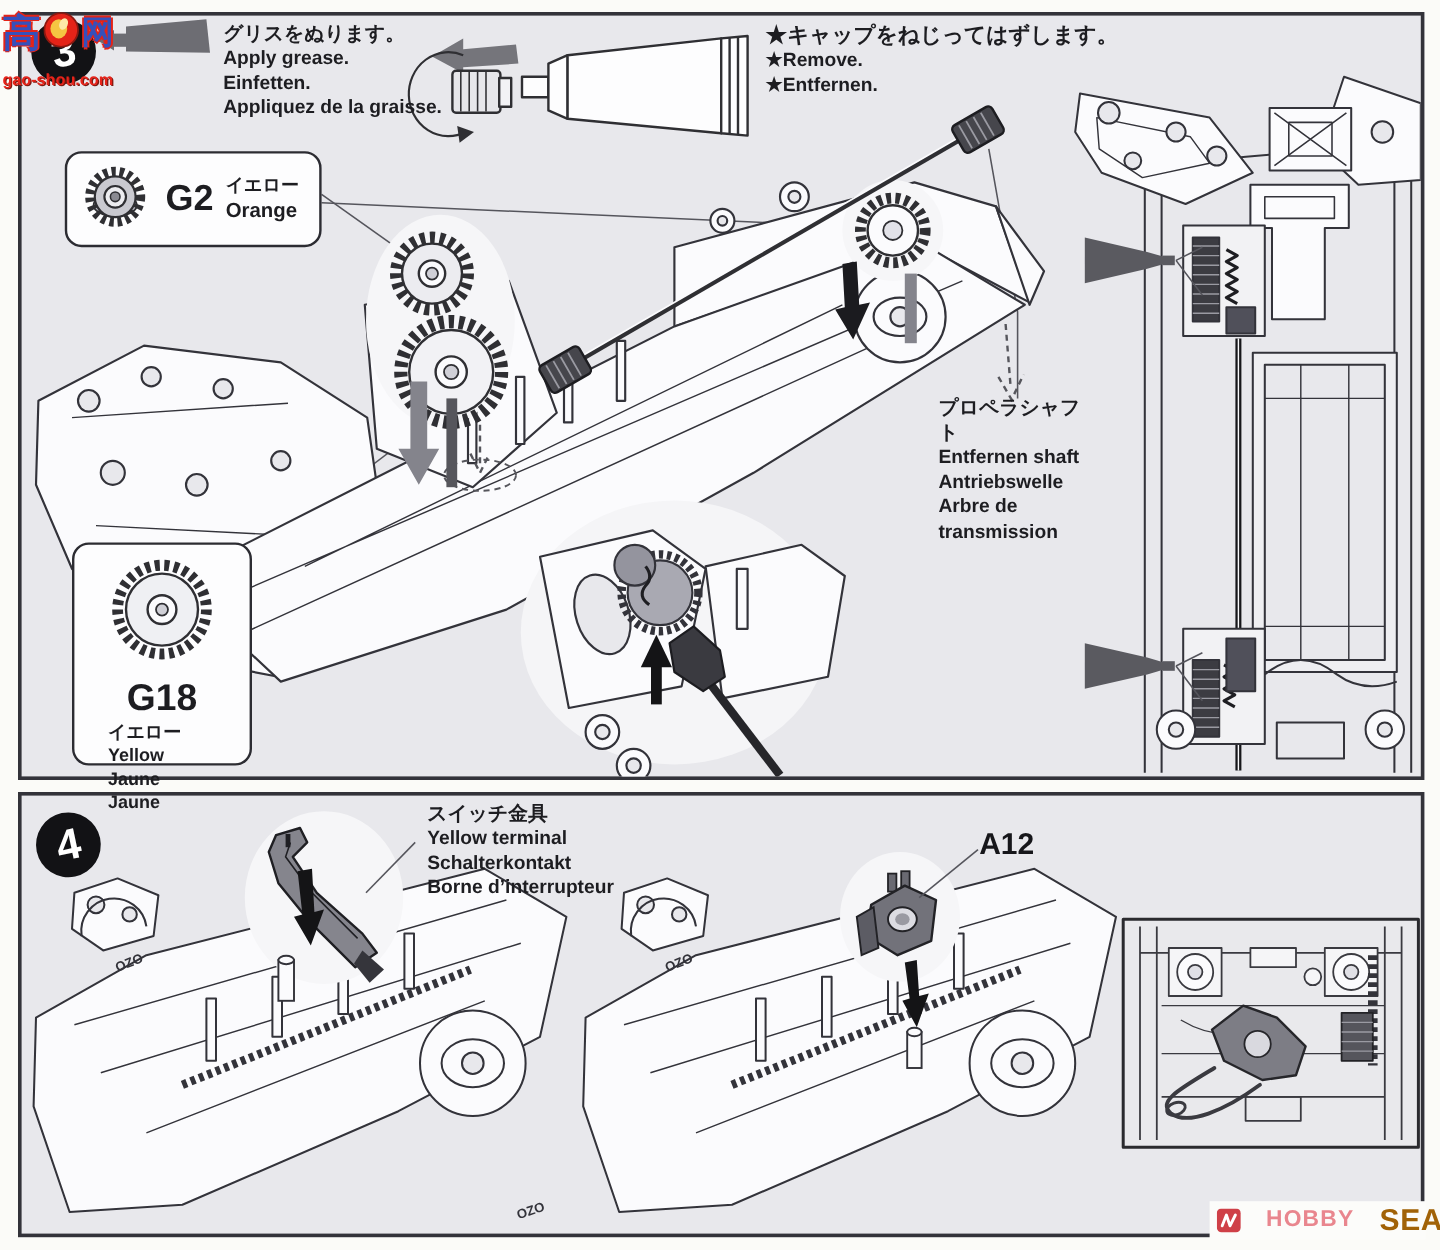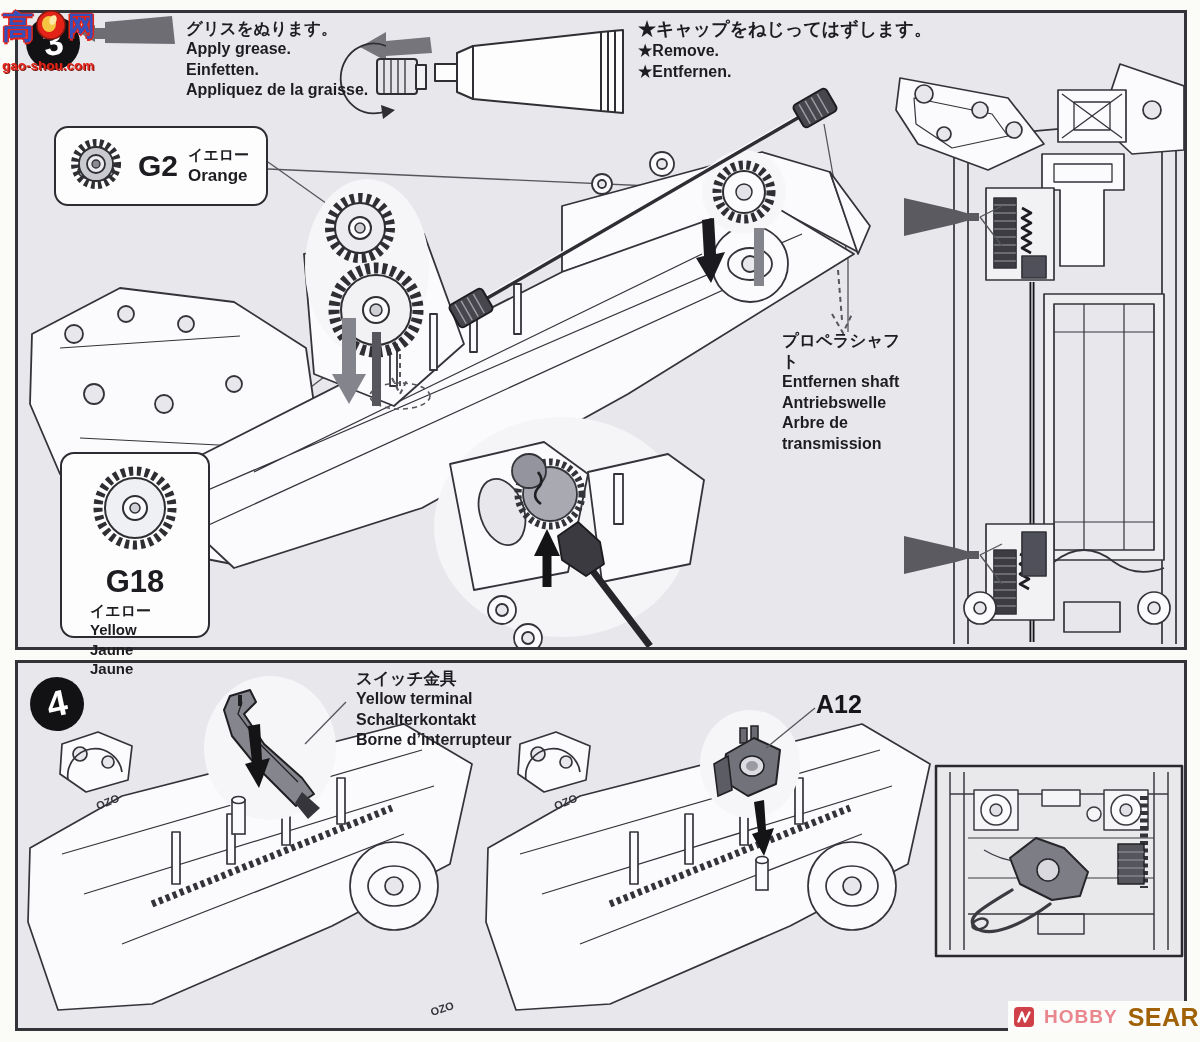--- a/index.html
+++ b/index.html
@@ -29,21 +29,21 @@
   
   #watermark{position:absolute;left:2px;top:10px;z-index:9;line-height:1;}
   #watermark .row{display:flex;align-items:center;gap:2px;}
   .wm-ch{color:#3550bb;font-size:32px;font-weight:700;
          text-shadow:-1.5px 0 #e42318,1.5px 0 #e42318,0 -1.5px #e42318,0 1.5px #e42318;}
   .wm-ch.small{font-size:27px;}
   #watermark .site{color:#e8231a;font-size:13.5px;font-weight:700;margin-top:16px;
          text-shadow:1px 1px 0 #7c1a12;}
   
   #brand{position:absolute;left:1008px;top:1001px;width:180px;height:32px;background:#fcfcfa;
-         z-index:9;display:flex;align-items:center;gap:10px;padding-left:6px;box-sizing:border-box;}
+         z-index:9;display:flex;align-items:center;gap:21px;padding-left:6px;box-sizing:border-box;}
   .brand-hobby{color:#e9868e;font-size:19px;font-weight:700;letter-spacing:1px;}
   .brand-search{color:#a16207;font-size:25px;font-weight:700;letter-spacing:.5px;}
 </style>
 </head>
 <body>
 
 <div class="panel" id="panel-step3">
 <svg class="art" width="1166" height="634" viewBox="16 11 1166 634">
 
   <g stroke="#55555c" stroke-width="1.3" fill="none">

